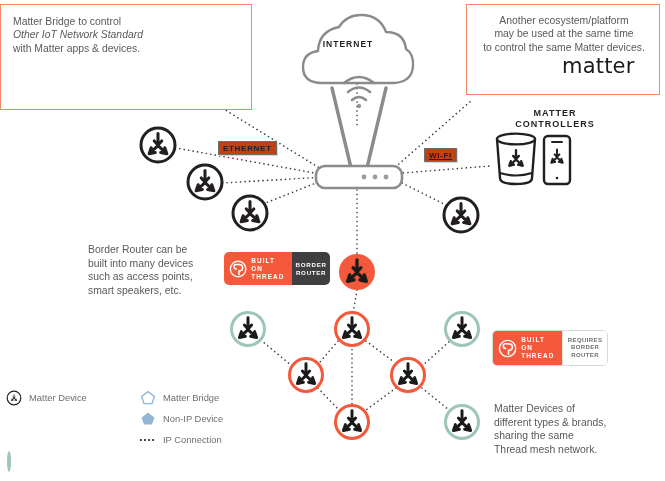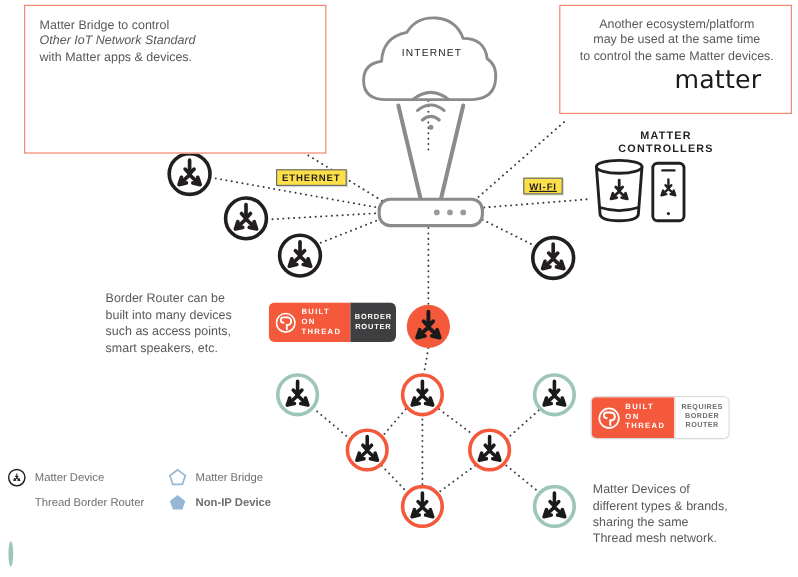--- a/index.html
+++ b/index.html
@@ -11,47 +11,46 @@
   #stage{position:absolute;inset:0;width:665px;height:481px;}
   svg.layer{position:absolute;left:0;top:0;width:665px;height:481px;pointer-events:none;}
 
   
   .callout{
     position:absolute;border:1.4px solid #f4866a;background:#fff;box-sizing:border-box;
   }
   .callout .txt{
     font-size:10.4px;line-height:13.4px;color:#58595b;white-space:pre-line;
   }
-  #callout-left{left:20px;top:4px;width:252px;height:124px;}
+  #callout-left{left:0;top:4px;width:252px;height:106px;}
   #callout-left .txt{position:absolute;left:12px;top:10px;width:160px;text-align:left;}
   #callout-left .em{font-style:italic;}
   #callout-right{left:466px;top:4px;width:194px;height:91px;}
   #callout-right .txt{position:absolute;left:6px;top:9px;width:182px;text-align:center;}
 
   
   #matter-logo{position:absolute;left:562px;top:54px;display:flex;align-items:center;gap:7px;}
   #matter-logo .word{font-size:21px;color:#1a1a1a;letter-spacing:.2px;font-family:"DejaVu Sans",sans-serif;}
 
   
   .tag{
-    position:absolute;border:1.3px solid #6d6e71;background:#fde047;color:#231f20;
+    position:absolute;border:1.3px solid #6d6e71;background:#c2410c;color:#231f20;
     font-size:8px;font-weight:bold;letter-spacing:.7px;padding:1.5px 4px;line-height:9px;
     box-shadow:1px 1px 0 #d9d9d9;
-    margin-left:12px;
   }
   #tag-ethernet{left:218px;top:141px;}
   #tag-wifi{left:424px;top:148px;text-decoration:underline;}
 
   #label-controllers{
     position:absolute;left:495px;top:108px;width:120px;text-align:center;
     font-size:9px;font-weight:bold;letter-spacing:1px;color:#231f20;line-height:11px;
   }
   #label-internet{
-    position:absolute;left:318px;top:39px;width:84px;text-align:center;
-    font-size:8.5px;font-weight:normal;letter-spacing:1px;color:#231f20;
+    position:absolute;left:306px;top:39px;width:84px;text-align:center;
+    font-size:8.5px;font-weight:bold;letter-spacing:1px;color:#231f20;
   }
 
   .bodytext{position:absolute;font-size:10.4px;line-height:13.6px;color:#58595b;white-space:pre-line;}
   #text-border-router{left:88px;top:243px;width:128px;text-align:left;}
   #text-mesh-note{left:494px;top:370px;width:150px;text-align:left;margin-top:32px;}
 
   
   .badge{position:absolute;display:flex;align-items:stretch;border-radius:5px;overflow:hidden;}
   .badge .lt{background:#f4593c;display:flex;align-items:center;gap:4px;padding:0 6px 0 5px;}
   .badge .lt .bt-txt{color:#fff;font-size:6.4px;font-weight:bold;letter-spacing:1.1px;line-height:8px;text-align:left;}
@@ -330,44 +329,48 @@
           <g color="#231f20" transform="translate(8,8) scale(0.24)">
             <path d="M50 16 L50 44 M50 50 L39 38 M50 50 L61 38" stroke="currentColor" stroke-width="9" stroke-linecap="round" fill="none"></path>
             <path d="M50 52 L26 74 M30 58 L24 76 L42 72" stroke="currentColor" stroke-width="9" stroke-linecap="round" stroke-linejoin="round" fill="none"></path>
             <path d="M50 52 L74 74 M70 58 L76 76 L58 72" stroke="currentColor" stroke-width="9" stroke-linecap="round" stroke-linejoin="round" fill="none"></path>
           </g>
         </svg>
       </span>
       <span class="lbl">Matter Device</span>
     </div>
 
-    <div class="leg-item" style="left:2px;top:21px;">
-      <span class="leg-sw"><span class="dot" style="background:#f4593c;"></span></span>
-      <span class="lbl">Thread Border Router</span>
-    </div>
 
 
     <div class="leg-item" style="left:2px;top:63px;">
       <span class="leg-sw"><span class="dot" style="border:2.2px solid #9dc6b8;background:#fff;"></span></span>
     </div>
 
     <div class="leg-item" style="left:136px;top:0px;">
       <span class="leg-sw">
         <svg width="16" height="16" viewBox="0 0 20 20">
             <polygon points="10,2 18,8 15,17 5,17 2,8" fill="#fff" stroke="#93b7d4" stroke-width="1.8"></polygon>
           </svg>
       </span>
       <span class="lbl">Matter Bridge</span>
     </div>
 
-    <div class="leg-item" style="left:136px;top:21px;font-weight:bold;">
+    <div class="leg-item" style="left:136px;top:21px;">
       <span class="leg-sw">
         <svg width="16" height="16" viewBox="0 0 20 20">
             <polygon points="10,2 18,8 15,17 5,17 2,8" fill="#93b7d4"></polygon>
           </svg>
       </span>
       <span class="lbl">Non-IP Device</span>
     </div>
 
+    <div class="leg-item" style="left:136px;top:42px;">
+      <span class="leg-sw">
+        <svg width="16" height="16" viewBox="0 0 20 20">
+            <line x1="1" y1="10" x2="18" y2="10" stroke="#231f20" stroke-width="2.6" stroke-linecap="round" stroke-dasharray="0.1 5"></line>
+          </svg>
+      </span>
+      <span class="lbl">IP Connection</span>
+    </div>
 
   </div>
 
 </div>
 
 </body></html>

